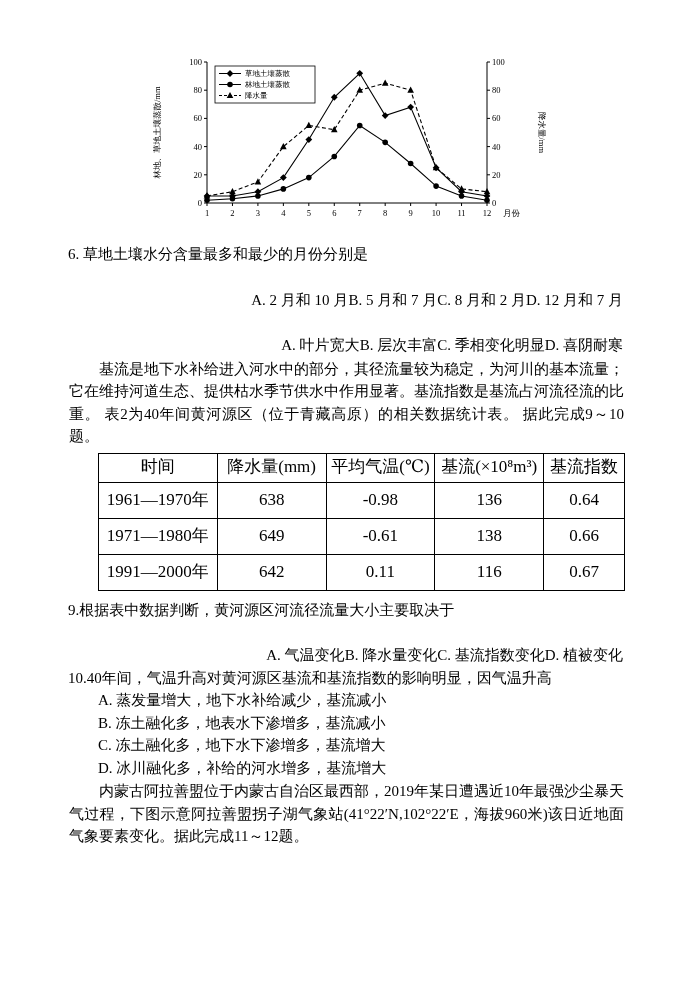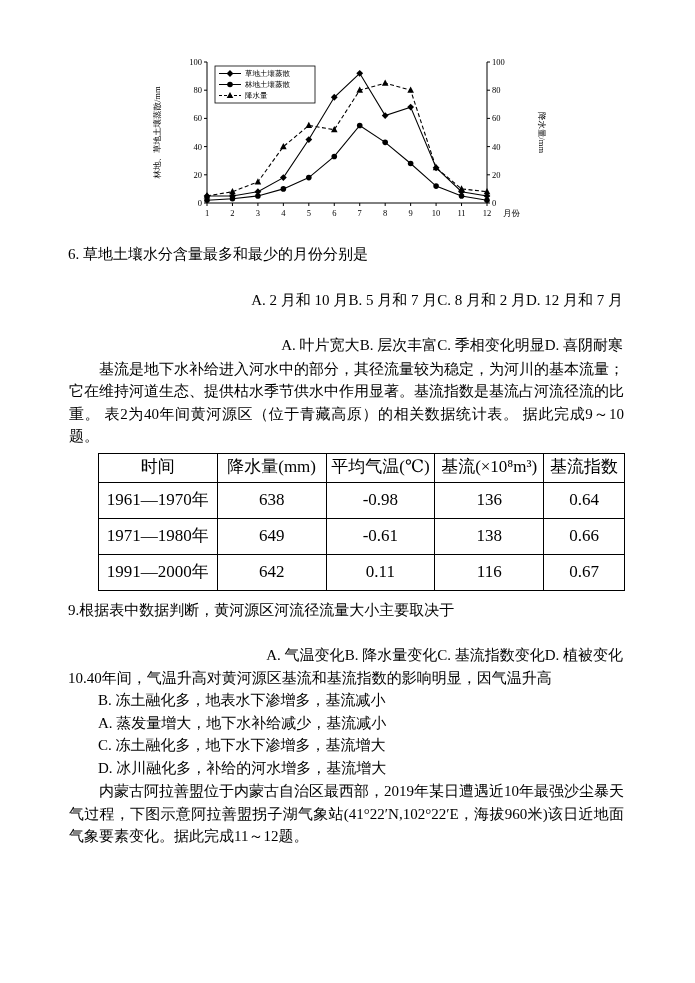--- a/index.html
+++ b/index.html
@@ -207,22 +207,22 @@
       <span class="opt">A. 气温变化</span>
       <span class="opt">B. 降水量变化</span>
       <span class="opt">C. 基流指数变化</span>
       <span class="opt">D. 植被变化</span>
     </div>
   </section>
 
   <section class="qblock">
     <p class="qtext">10.40年间，气温升高对黄河源区基流和基流指数的影响明显，因气温升高</p>
     <div class="opts-col">
+      <span class="opt">A. 蒸发量增大，地下水补给减少，基流减小</span>
       <span class="opt">B. 冻土融化多，地表水下渗增多，基流减小</span>
-      <span class="opt">A. 蒸发量增大，地下水补给减少，基流减小</span>
       <span class="opt">C. 冻土融化多，地下水下渗增多，基流增大</span>
       <span class="opt">D. 冰川融化多，补给的河水增多，基流增大</span>
     </div>
   </section>
 
   <p class="passage">内蒙古阿拉善盟位于内蒙古自治区最西部，2019年某日遭遇近10年最强沙尘暴天气过程，下图示意阿拉善盟拐子湖气象站(41°22′N,102°22′E，海拔960米)该日近地面气象要素变化。据此完成11～12题。</p>
 
 </div>
 
 </body></html>

